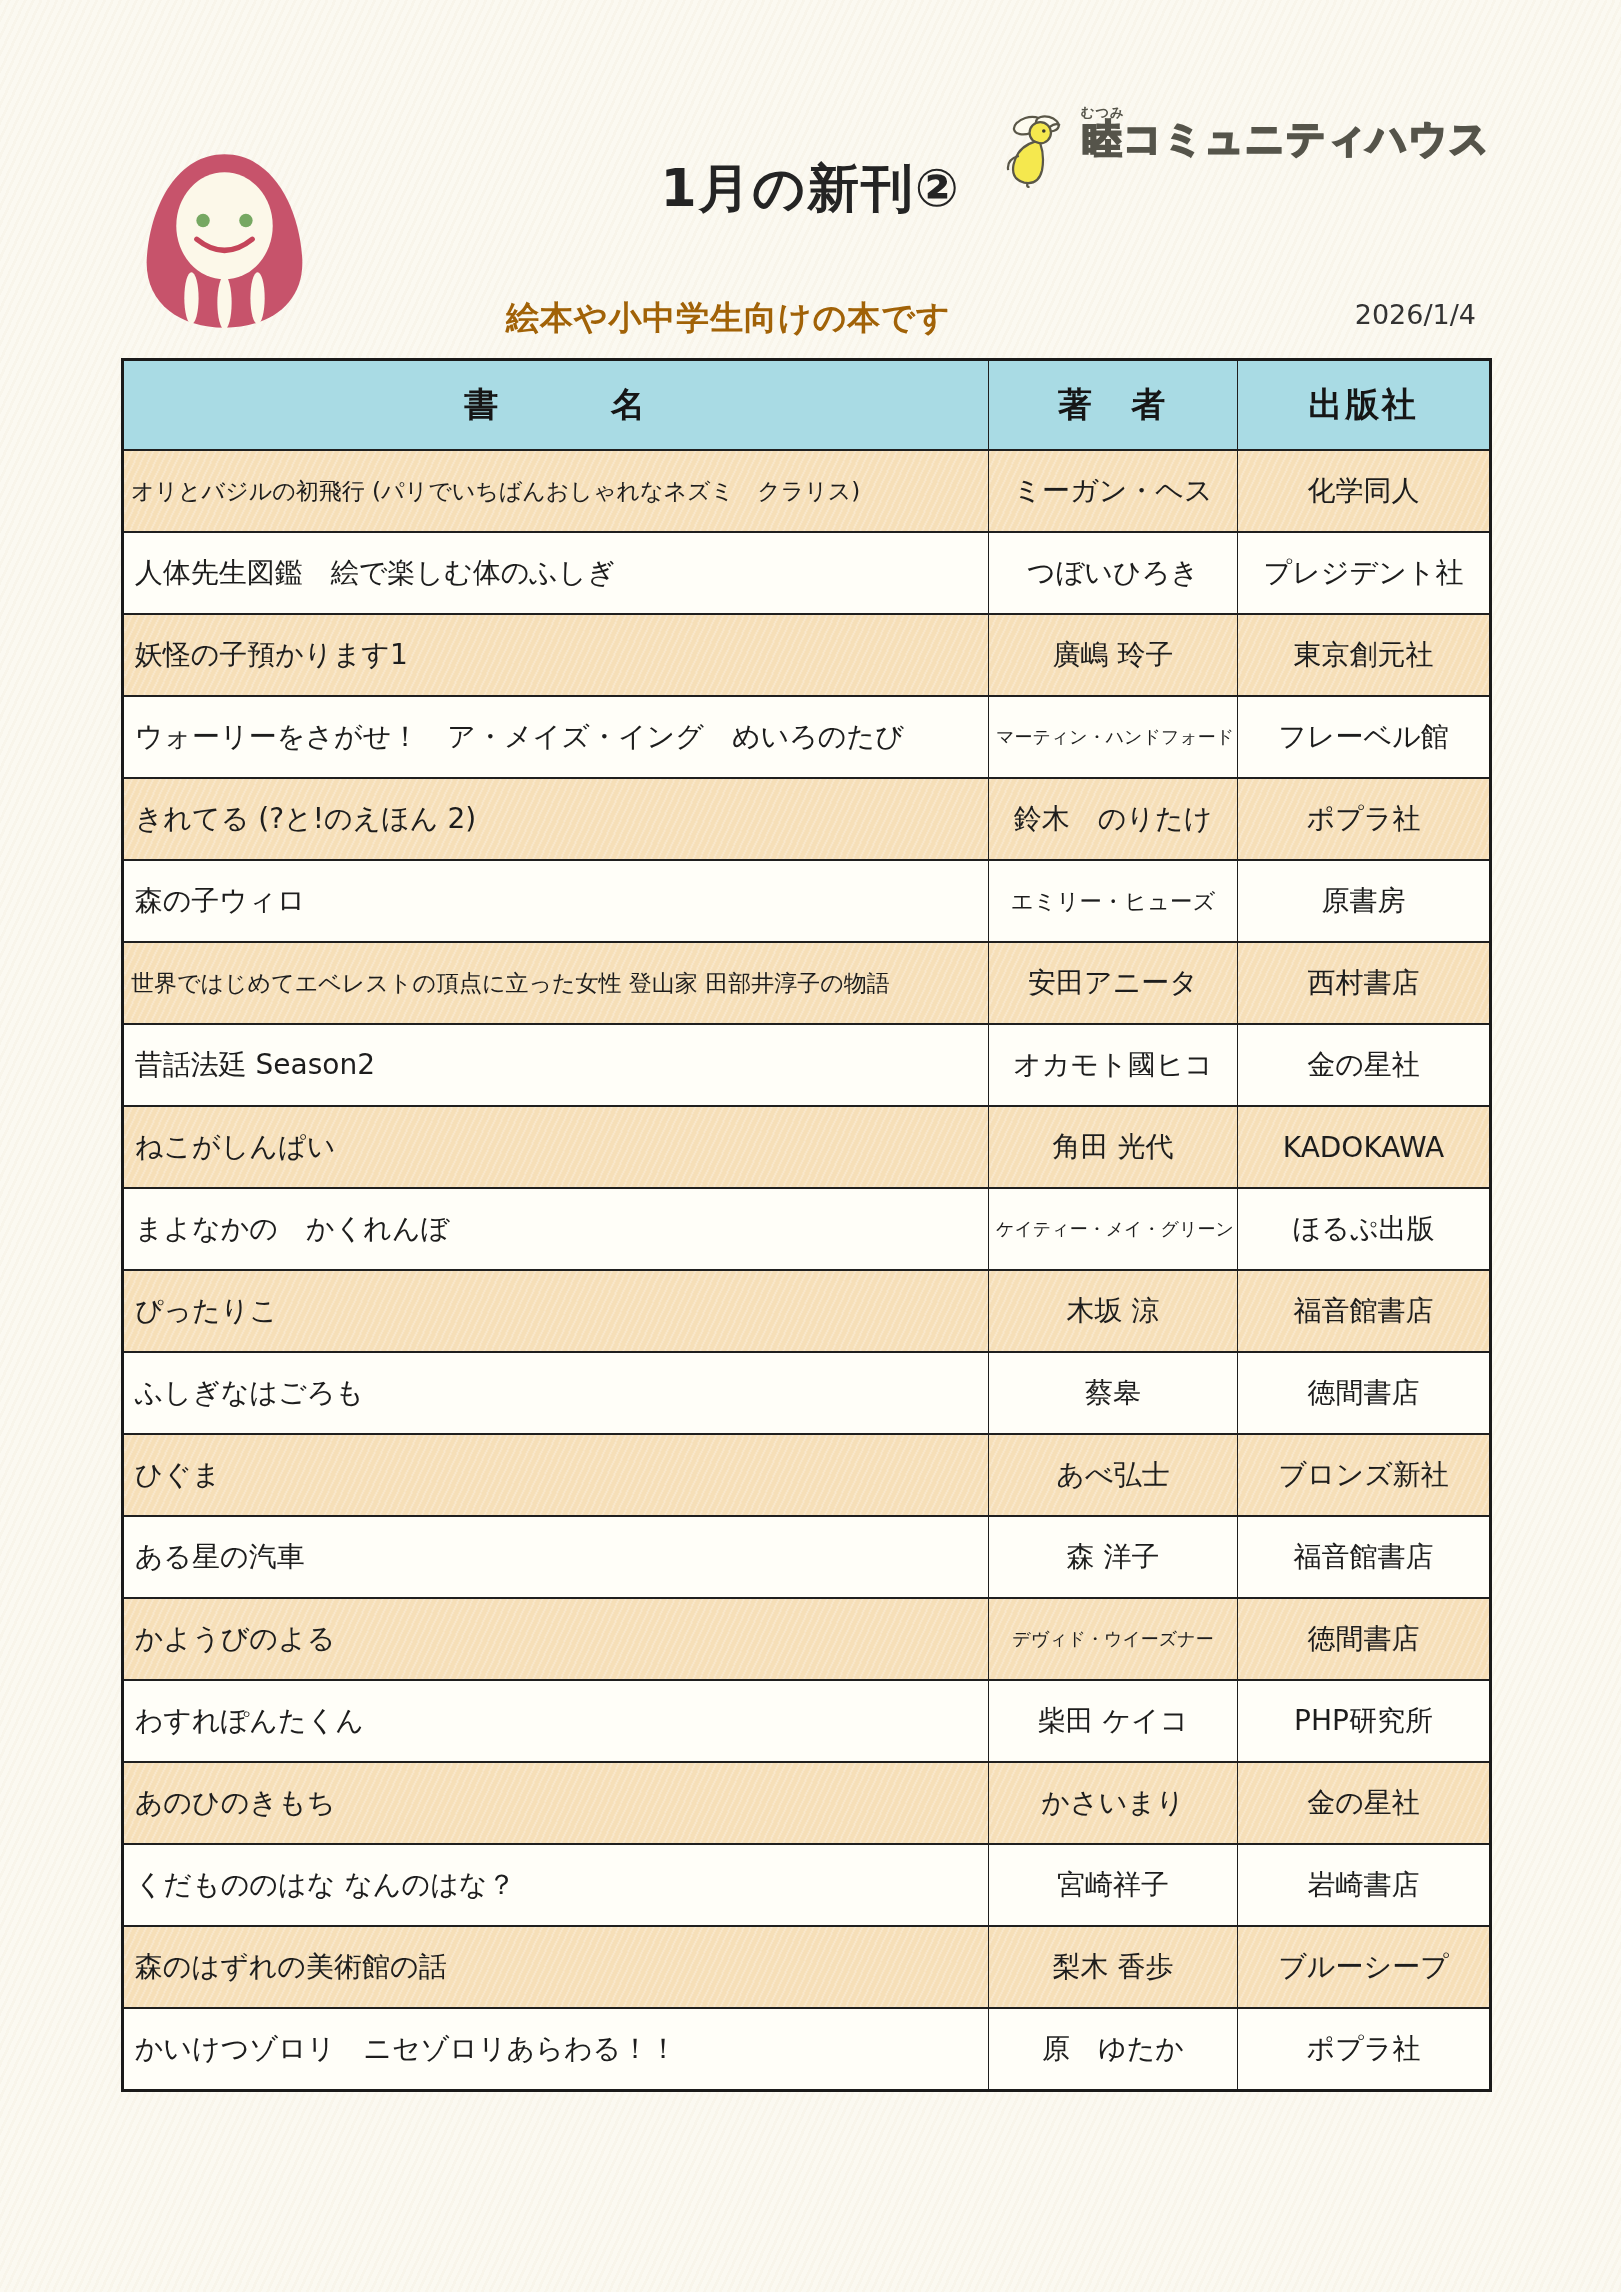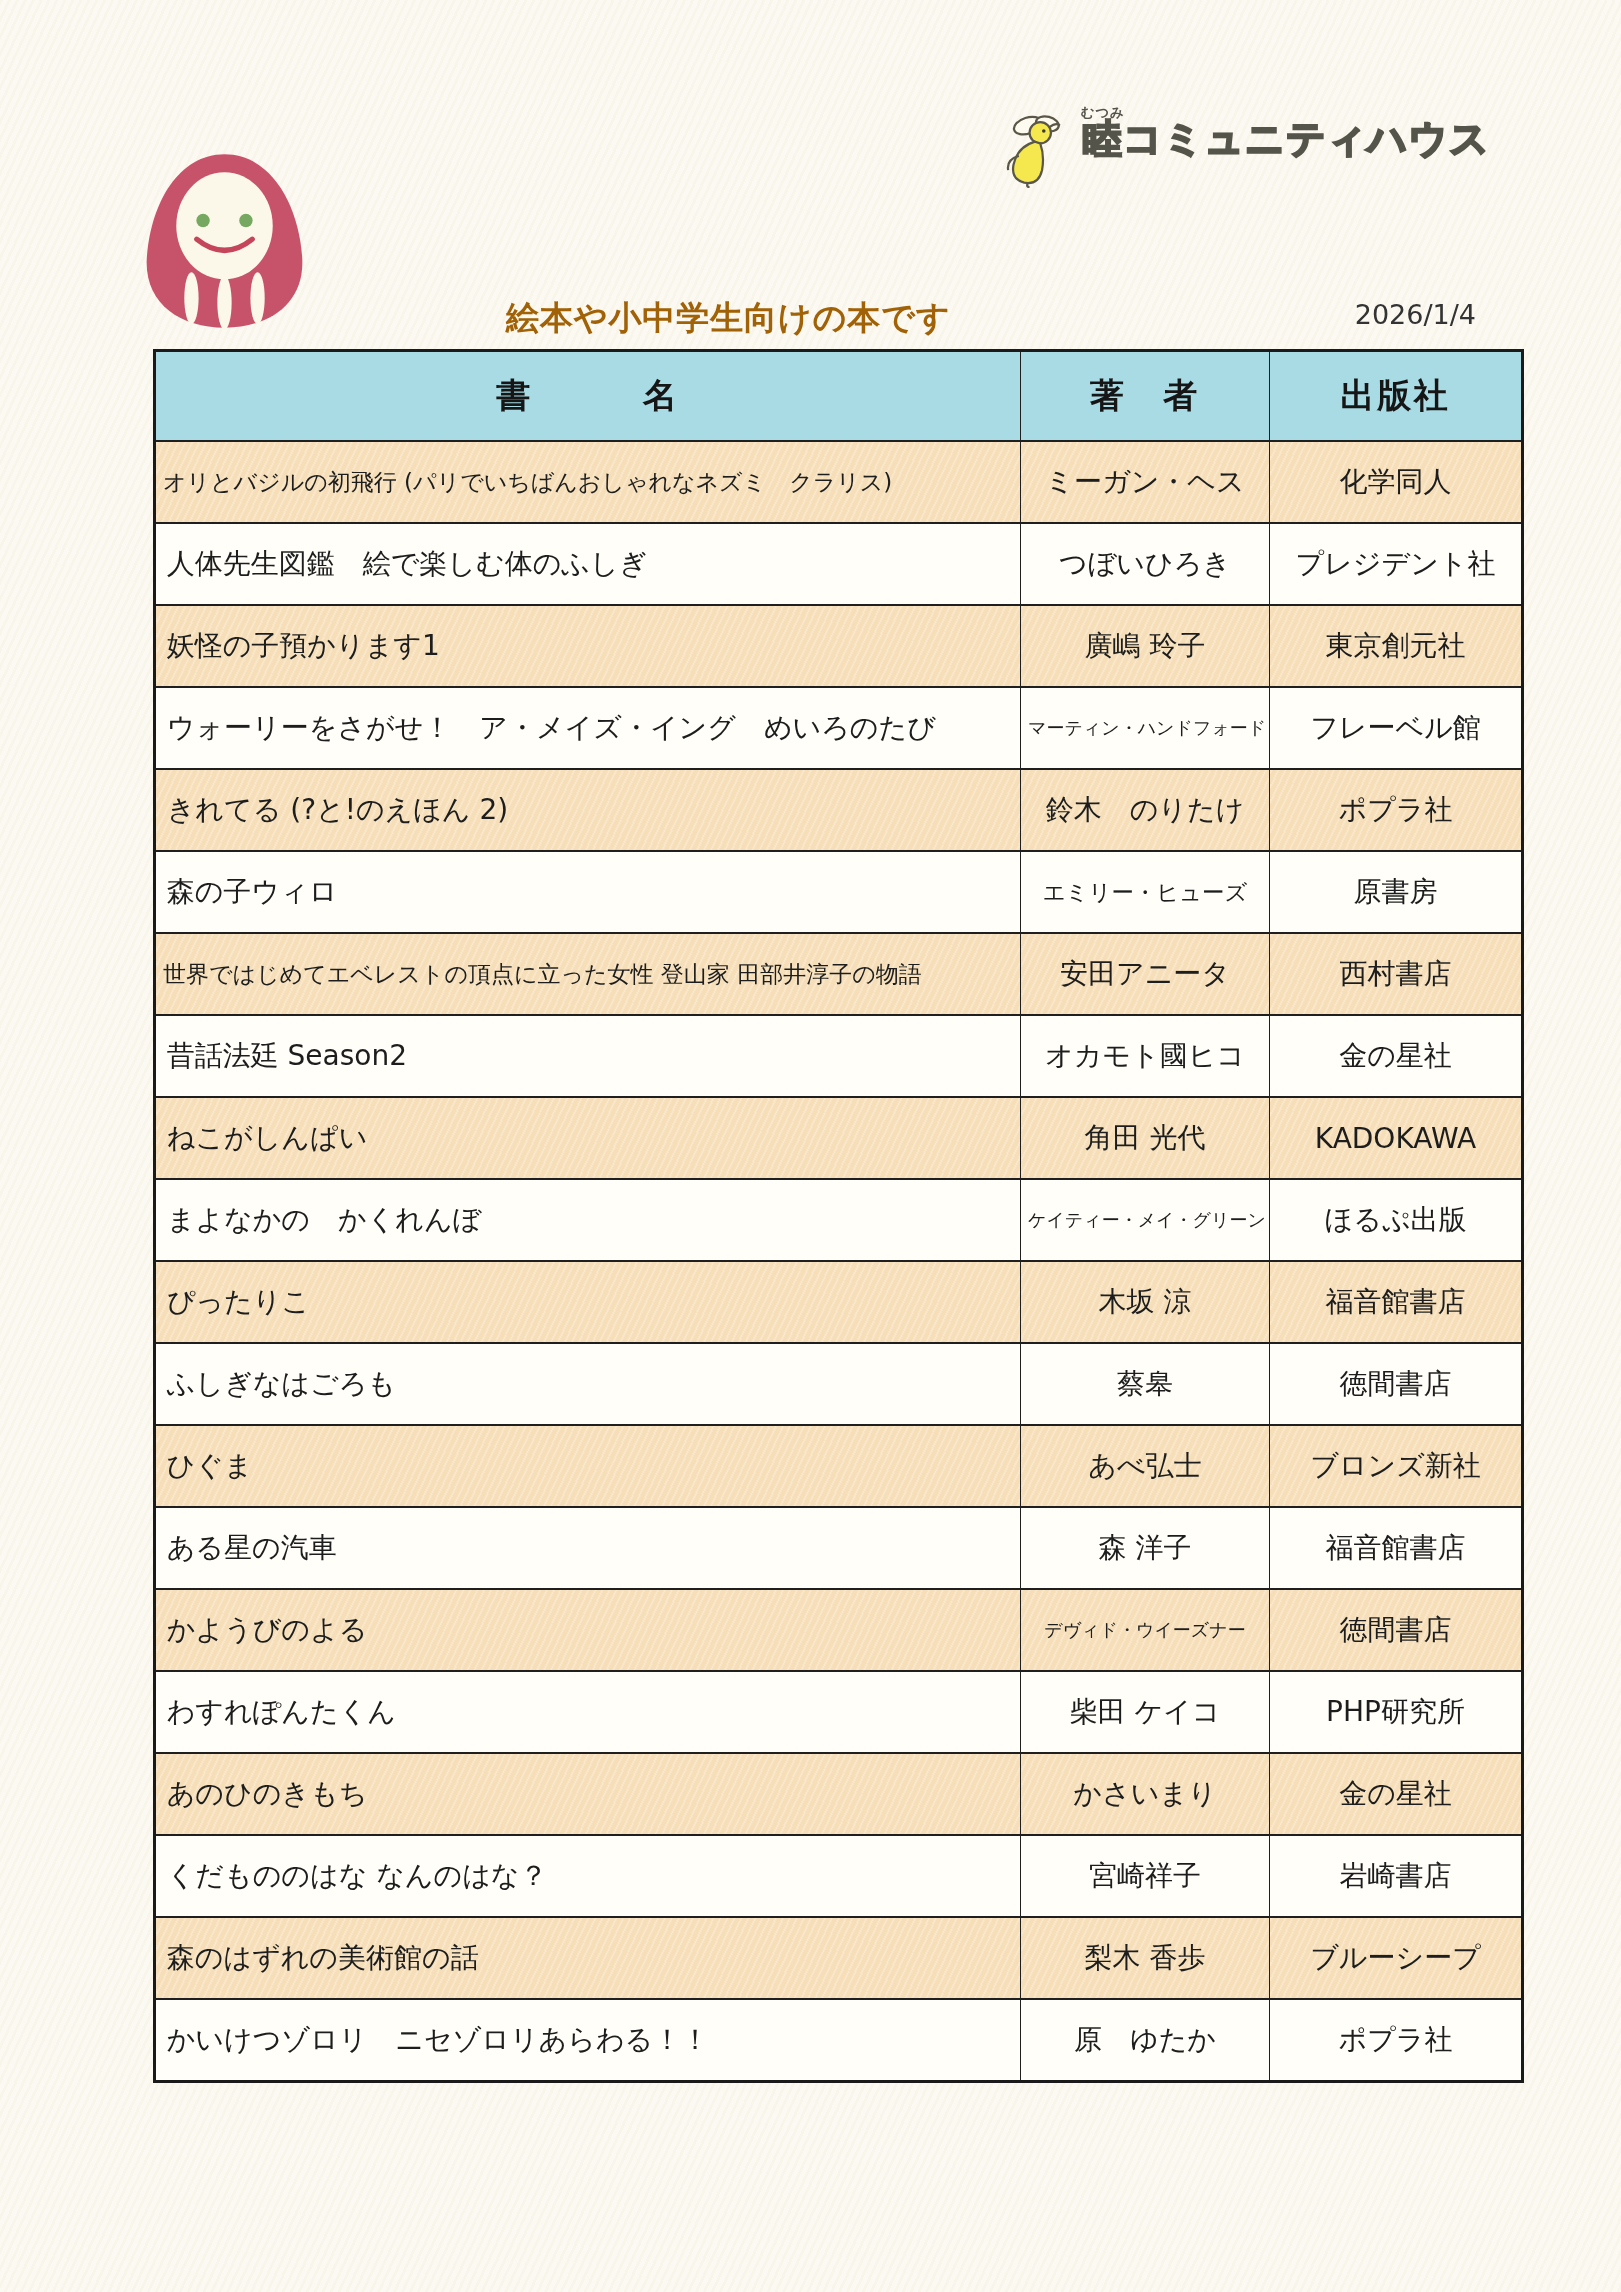--- a/index.html
+++ b/index.html
@@ -44,26 +44,25 @@
     position:absolute;left:506px;top:296px;
     font-size:33px;font-weight:bold;color:#a16207;letter-spacing:0.9px;
   }
   .date-label{
     position:absolute;top:299px;right:145px;
     font-size:27px;color:#333;
   }
 
   
   table.book-table{
-    position:absolute;left:121px;top:349px;
+    position:absolute;left:121px;top:358px;
     width:1368px;
     border-collapse:collapse;
     table-layout:fixed;
     background:#fffef8;
-    margin-left:32px;
   }
   table.book-table col.c1{width:866px;}
   table.book-table col.c2{width:249px;}
   table.book-table col.c3{width:253px;}
   table.book-table th,table.book-table td{
     border:1.8px solid #1f1f1f;
     border-top-width:2.7px;border-bottom-width:2.7px;
     overflow:hidden;white-space:nowrap;
   }
   table.book-table{border:3.6px solid #1a1a1a;}
@@ -97,20 +96,21 @@
       <ellipse cx="91" cy="86" rx="54" ry="60" fill="#fcf8e9"></ellipse>
       <circle cx="67" cy="80" r="7.5" fill="#76a862"></circle>
       <circle cx="115" cy="80" r="7.5" fill="#76a862"></circle>
       <path d="M60,101 Q91,126 122,101" stroke="#c5455a" stroke-width="6" fill="none" stroke-linecap="round"></path>
       <ellipse cx="54" cy="167" rx="8" ry="29" fill="#fcf8e9"></ellipse>
       <ellipse cx="91" cy="172" rx="8" ry="30" fill="#fcf8e9"></ellipse>
       <ellipse cx="128" cy="167" rx="8" ry="29" fill="#fcf8e9"></ellipse>
     </svg>
   </div>
 
+  <h1 class="page-title">1月の新刊②</h1>
 
   <div class="org-logo">
     <span class="bee">
       <svg viewBox="0 0 74 92" width="66" height="82">
         <ellipse cx="30" cy="22" rx="16" ry="9" fill="#fdfbef" stroke="#5a5748" stroke-width="2.5" transform="rotate(-18 30 22)"></ellipse>
         <ellipse cx="52" cy="20" rx="13" ry="8" fill="#fdfbef" stroke="#5a5748" stroke-width="2.5" transform="rotate(14 52 20)"></ellipse>
         <circle cx="44" cy="30" r="12" fill="#f5e84e" stroke="#5a5748" stroke-width="2.5"></circle>
         <circle cx="48" cy="28" r="2" fill="#3b3a30"></circle>
         <path d="M54,24 Q62,18 66,22" stroke="#5a5748" stroke-width="2.5" fill="none"></path>
         <path d="M38,40 Q18,46 14,66 Q11,82 26,86 Q42,89 46,72 Q49,56 44,42 Z" fill="#f5e84e" stroke="#5a5748" stroke-width="2.5"></path>

